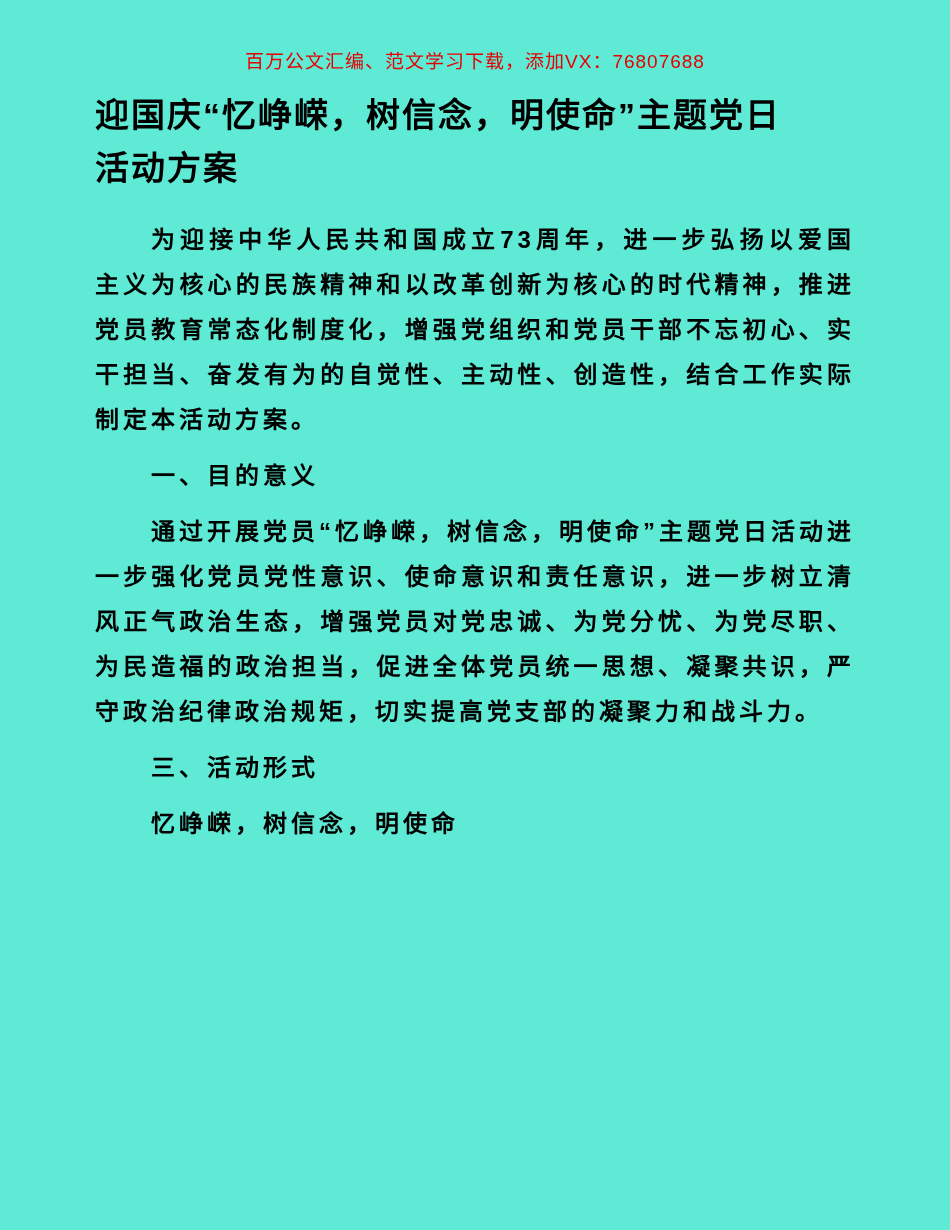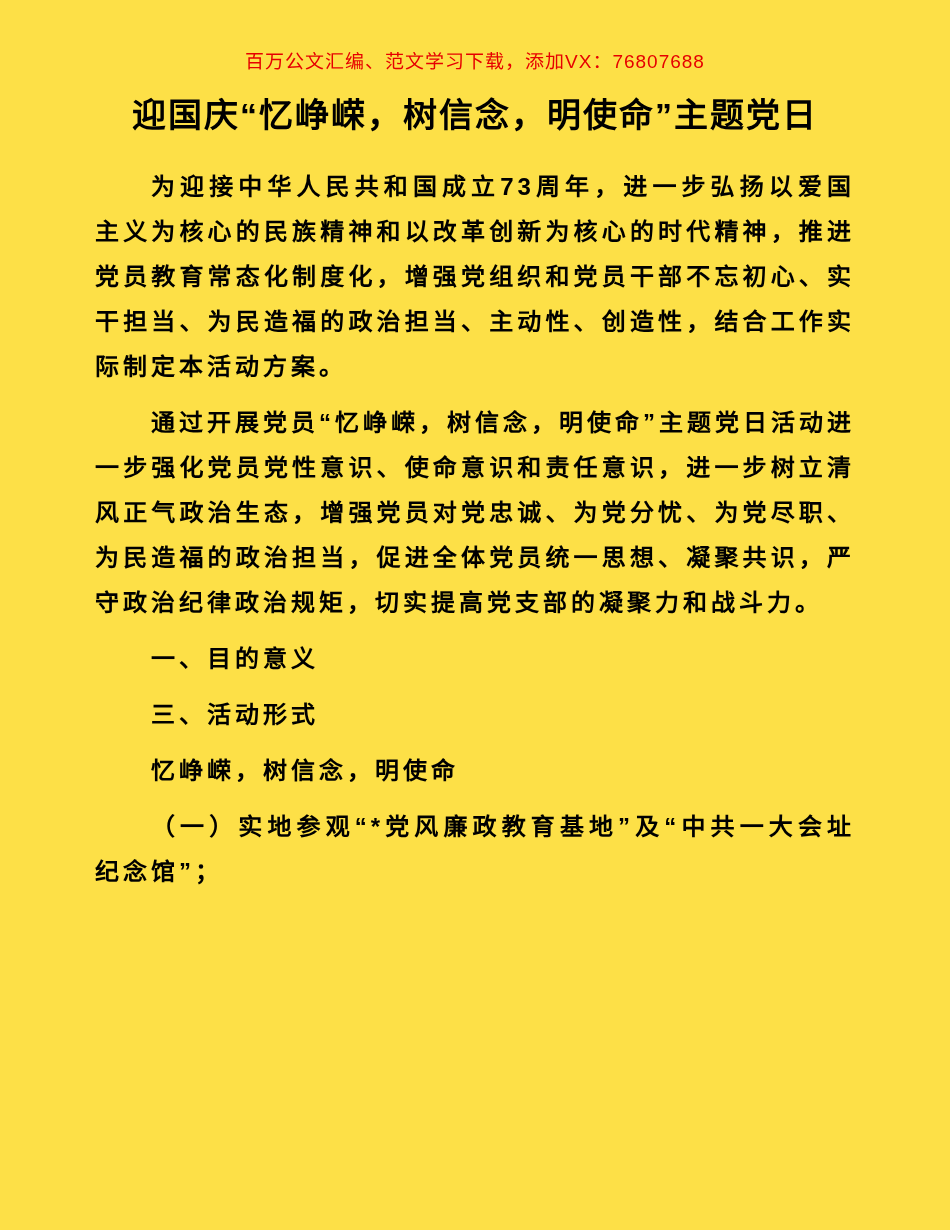--- a/index.html
+++ b/index.html
@@ -5,36 +5,35 @@
   html, body {
     margin: 0;
     padding: 0;
     background: #ffffff;
   }
   .page {
     position: relative;
     width: 950px;
     min-height: 1230px;
     margin: 0 auto;
-    background: #fde047;
+    background: #5eead4;
     box-sizing: border-box;
     padding: 46px 95px 40px 95px;
     font-family: "Liberation Sans", "DejaVu Sans", sans-serif;
     color: #000000;
   }
   .promo-banner {
     text-align: center;
     font-size: 19px;
     font-weight: 500;
     letter-spacing: 1px;
     color: #e60000;
     margin: 0 0 16px 0;
   }
   .doc-title {
-    text-align: center;
     font-size: 34px;
     font-weight: 700;
     line-height: 53px;
     letter-spacing: 2px;
     color: #000000;
     margin: 0 0 22px 0;
   }
   .doc-title .title-line {
     display: block;
   }
@@ -53,24 +52,24 @@
 </style>
 </head>
 <body>
 
 <div class="page">
 
   <div class="promo-banner">百万公文汇编、范文学习下载，添加VX：76807688</div>
 
   <h1 class="doc-title">
     <span class="title-line">迎国庆“忆峥嵘，树信念，明使命”主题党日</span>
+    <span class="title-line">活动方案</span>
   </h1>
 
   <div class="doc-body">
-    <p>为迎接中华人民共和国成立73周年，进一步弘扬以爱国主义为核心的民族精神和以改革创新为核心的时代精神，推进党员教育常态化制度化，增强党组织和党员干部不忘初心、实干担当、为民造福的政治担当、主动性、创造性，结合工作实际制定本活动方案。</p>
+    <p>为迎接中华人民共和国成立73周年，进一步弘扬以爱国主义为核心的民族精神和以改革创新为核心的时代精神，推进党员教育常态化制度化，增强党组织和党员干部不忘初心、实干担当、奋发有为的自觉性、主动性、创造性，结合工作实际制定本活动方案。</p>
+    <p>一、目的意义</p>
     <p>通过开展党员“忆峥嵘，树信念，明使命”主题党日活动进一步强化党员党性意识、使命意识和责任意识，进一步树立清风正气政治生态，增强党员对党忠诚、为党分忧、为党尽职、为民造福的政治担当，促进全体党员统一思想、凝聚共识，严守政治纪律政治规矩，切实提高党支部的凝聚力和战斗力。</p>
-    <p>一、目的意义</p>
     <p>三、活动形式</p>
     <p>忆峥嵘，树信念，明使命</p>
-    <p>（一）实地参观“*党风廉政教育基地”及“中共一大会址纪念馆”；</p>
   </div>
 
 </div>
 
 </body></html>

